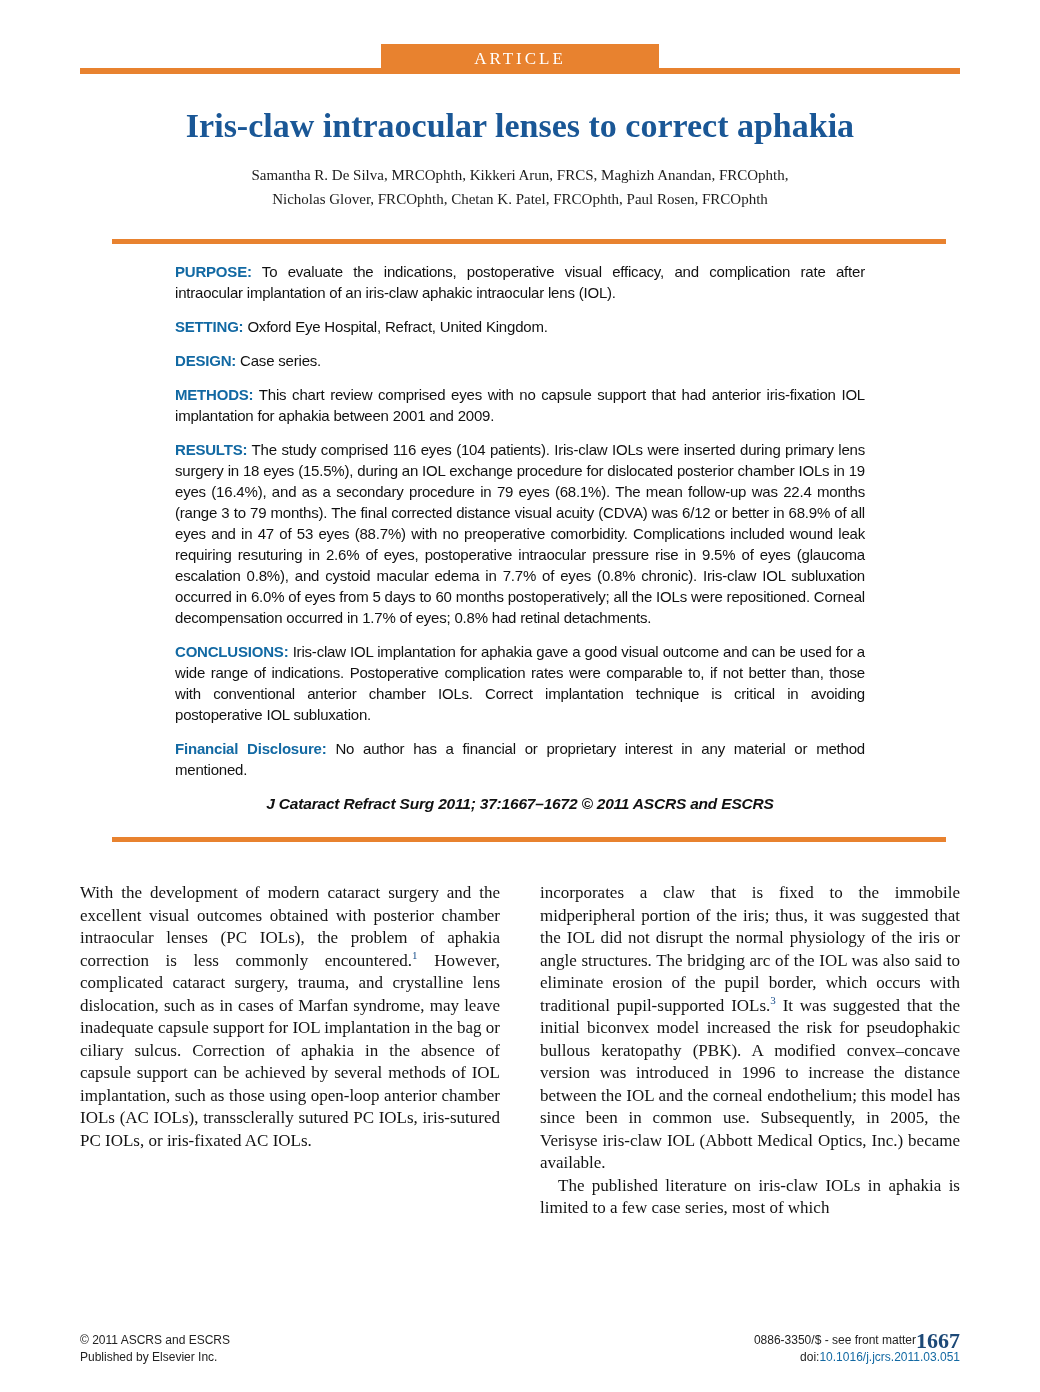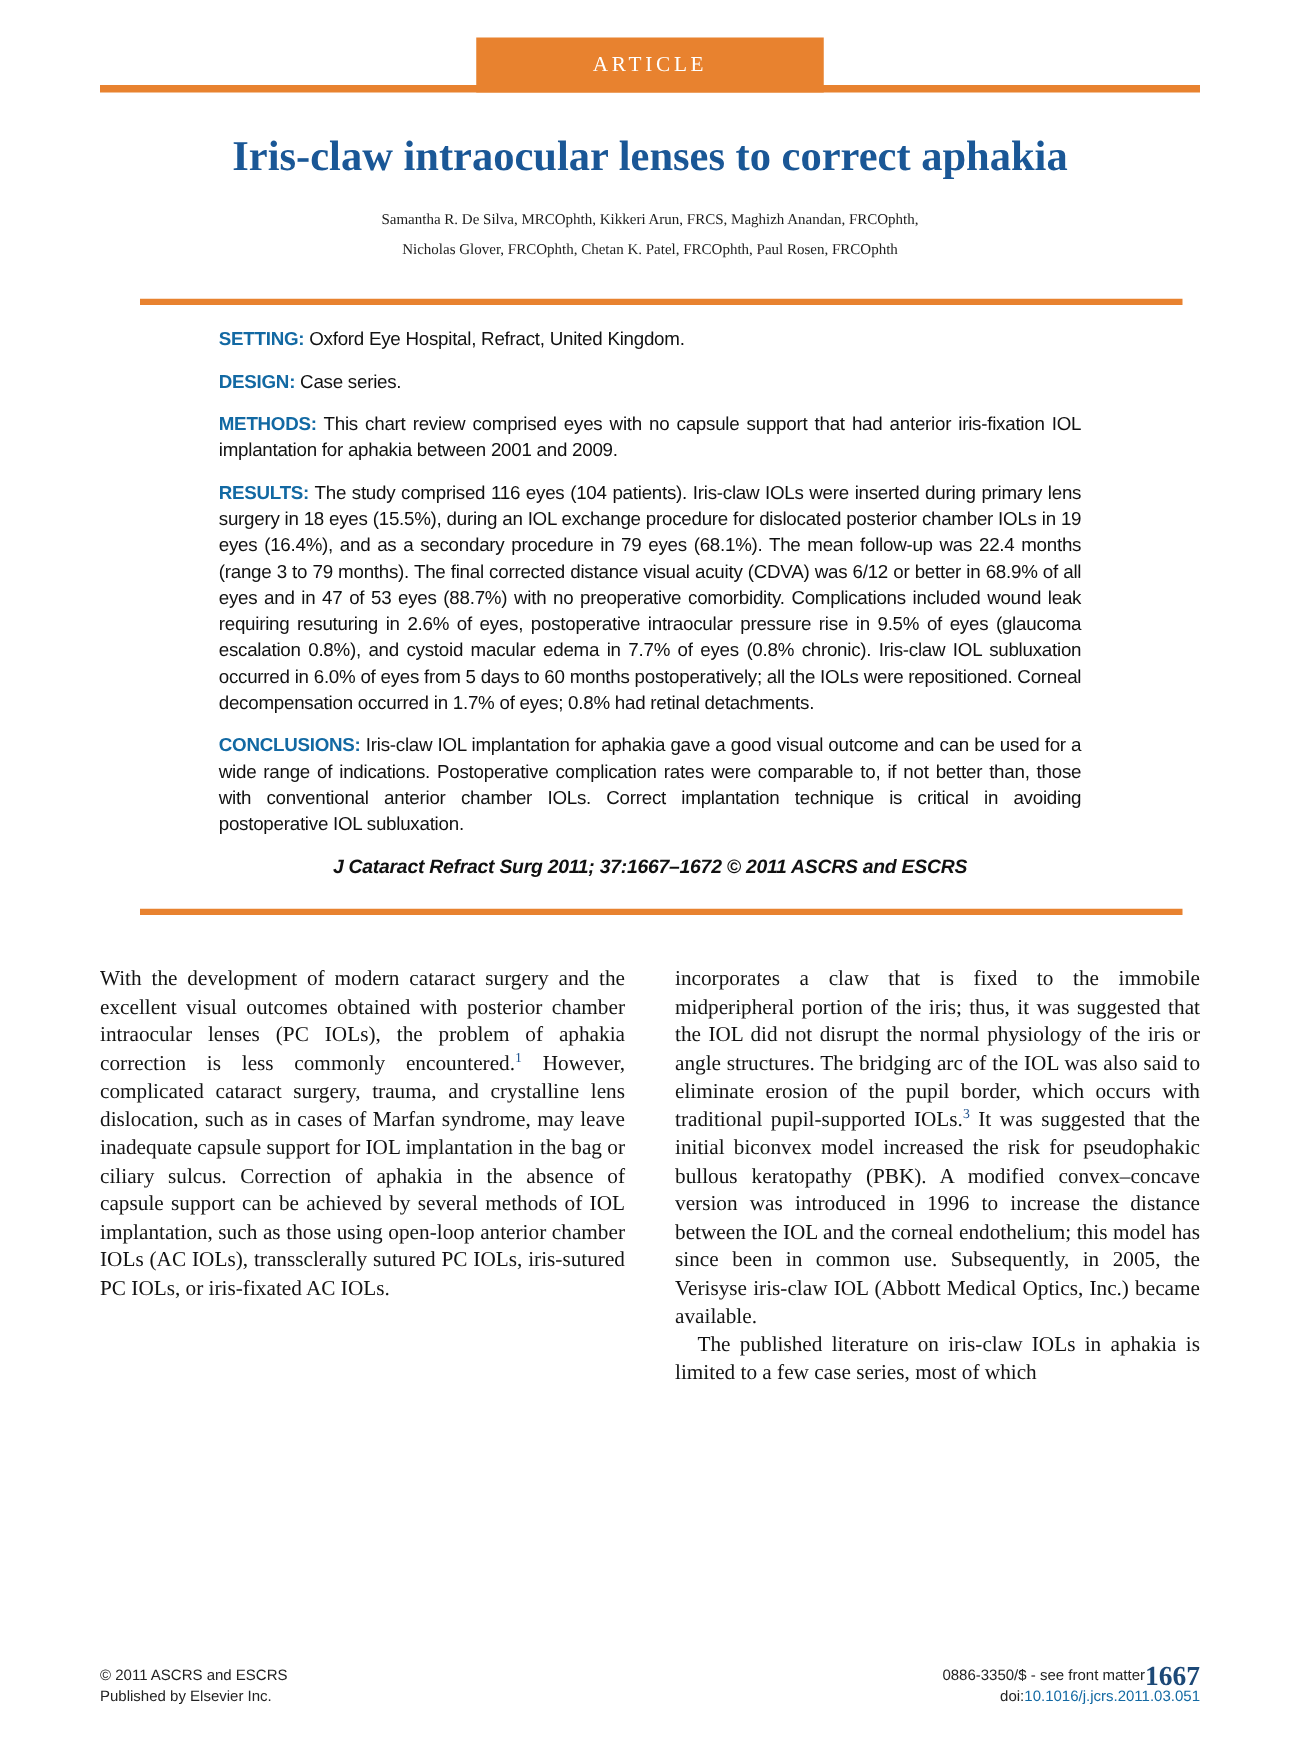--- a/index.html
+++ b/index.html
@@ -9,37 +9,37 @@
     background:#ffffff;
     display:flex;flex-direction:column;
     font-family:"Liberation Serif", serif;
     overflow:hidden;
   }
   
   .header-band{position:relative;margin-top:30px;height:44px;flex:none;}
   .header-rule{position:absolute;left:80px;width:880px;bottom:0;height:6px;background:#E8822F;}
   .article-tab{
     position:absolute;left:50%;transform:translateX(-50%);
-    bottom:0;width:278px;height:44px;background:#E8822F;
+    bottom:0;width:278px;height:30px;background:#E8822F;
     display:flex;align-items:center;justify-content:center;
   }
   .article-tab span{
     color:#ffffff;font-family:"Liberation Serif",serif;
     font-size:17px;letter-spacing:3px;
   }
   
   .title{
     margin:30px 60px 0;text-align:center;
     color:#1A5796;font-weight:bold;
     font-size:34px;line-height:43px;
     font-family:"Liberation Serif",serif;
   }
   .authors{
     margin-top:16px;text-align:center;
-    font-size:12px;line-height:24px;color:#1c1c1c;
+    font-size:15px;line-height:24px;color:#1c1c1c;
   }
   
   .abs-rule{flex:none;margin-left:112px;width:834px;height:5px;background:#E8822F;}
   .abs-rule.top{margin-top:28px;}
   .abs-rule.bottom{margin-top:10px;}
   .abstract{
     margin:17px 175px 0;
     width:690px;
     font-family:"Liberation Sans",sans-serif;
     font-size:15px;line-height:21px;letter-spacing:-0.2px;
@@ -97,25 +97,27 @@
   </h1>
 
   <div class="authors">
     <div>Samantha R. De Silva, MRCOphth, Kikkeri Arun, FRCS, Maghizh Anandan, FRCOphth,</div>
     <div>Nicholas Glover, FRCOphth, Chetan K. Patel, FRCOphth, Paul Rosen, FRCOphth</div>
   </div>
 
   <div class="abs-rule top"></div>
 
   <section class="abstract">
+    <p><b class="lbl">PURPOSE:</b> <span>To evaluate the indications, postoperative visual efficacy, and complication rate after intraocular implantation of an iris-claw aphakic intraocular lens (IOL).</span></p>
     <p><b class="lbl">SETTING:</b> <span>Oxford Eye Hospital, Refract, United Kingdom.</span></p>
     <p><b class="lbl">DESIGN:</b> <span>Case series.</span></p>
     <p><b class="lbl">METHODS:</b> <span>This chart review comprised eyes with no capsule support that had anterior iris-fixation IOL implantation for aphakia between 2001 and 2009.</span></p>
     <p><b class="lbl">RESULTS:</b> <span>The study comprised 116 eyes (104 patients). Iris-claw IOLs were inserted during primary lens surgery in 18 eyes (15.5%), during an IOL exchange procedure for dislocated posterior chamber IOLs in 19 eyes (16.4%), and as a secondary procedure in 79 eyes (68.1%). The mean follow-up was 22.4 months (range 3 to 79 months). The final corrected distance visual acuity (CDVA) was 6/12 or better in 68.9% of all eyes and in 47 of 53 eyes (88.7%) with no preoperative comorbidity. Complications included wound leak requiring resuturing in 2.6% of eyes, postoperative intraocular pressure rise in 9.5% of eyes (glaucoma escalation 0.8%), and cystoid macular edema in 7.7% of eyes (0.8% chronic). Iris-claw IOL subluxation occurred in 6.0% of eyes from 5 days to 60 months postoperatively; all the IOLs were repositioned. Corneal decompensation occurred in 1.7% of eyes; 0.8% had retinal detachments.</span></p>
     <p><b class="lbl">CONCLUSIONS:</b> <span>Iris-claw IOL implantation for aphakia gave a good visual outcome and can be used for a wide range of indications. Postoperative complication rates were comparable to, if not better than, those with conventional anterior chamber IOLs. Correct implantation technique is critical in avoiding postoperative IOL subluxation.</span></p>
+    <p><b class="lbl">Financial Disclosure:</b> <span>No author has a financial or proprietary interest in any material or method mentioned.</span></p>
     <p class="citation">J Cataract Refract Surg 2011; 37:1667–1672 © 2011 ASCRS and ESCRS</p>
   </section>
 
   <div class="abs-rule bottom"></div>
 
   <main class="columns">
     <div class="col">
       <p><span>With the development of modern cataract surgery and the excellent visual outcomes obtained with posterior chamber intraocular lenses (PC IOLs), the problem of aphakia correction is less commonly encountered.</span><sup>1</sup><span> However, complicated cataract surgery, trauma, and crystalline lens dislocation, such as in cases of Marfan syndrome, may leave inadequate capsule support for IOL implantation in the bag or ciliary sulcus. Correction of aphakia in the absence of capsule support can be achieved by several methods of IOL implantation, such as those using open-loop anterior chamber IOLs (AC IOLs), transsclerally sutured PC IOLs, iris-sutured PC IOLs, or iris-fixated AC IOLs.</span></p>
     </div>
     <div class="col">

